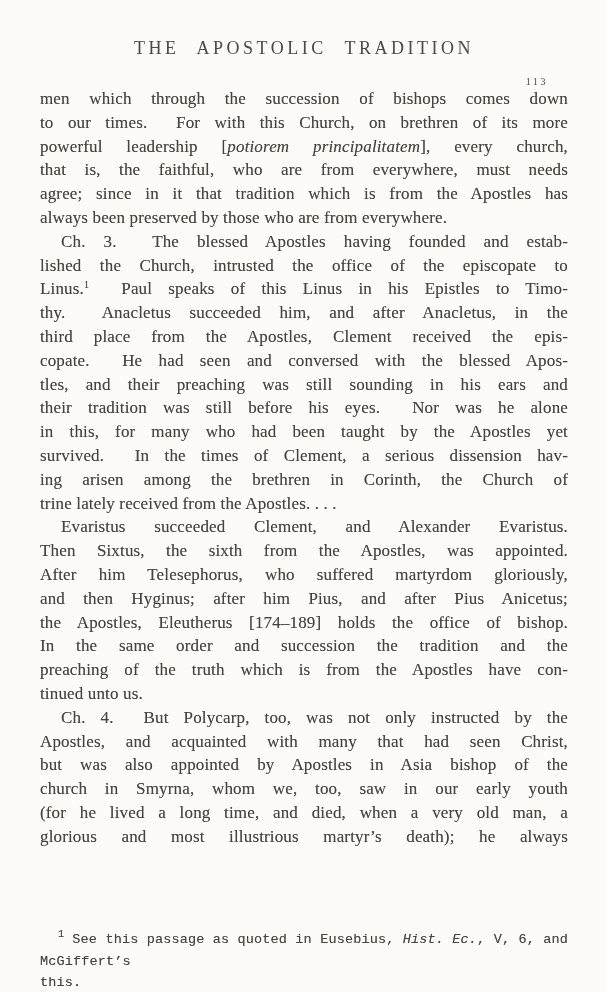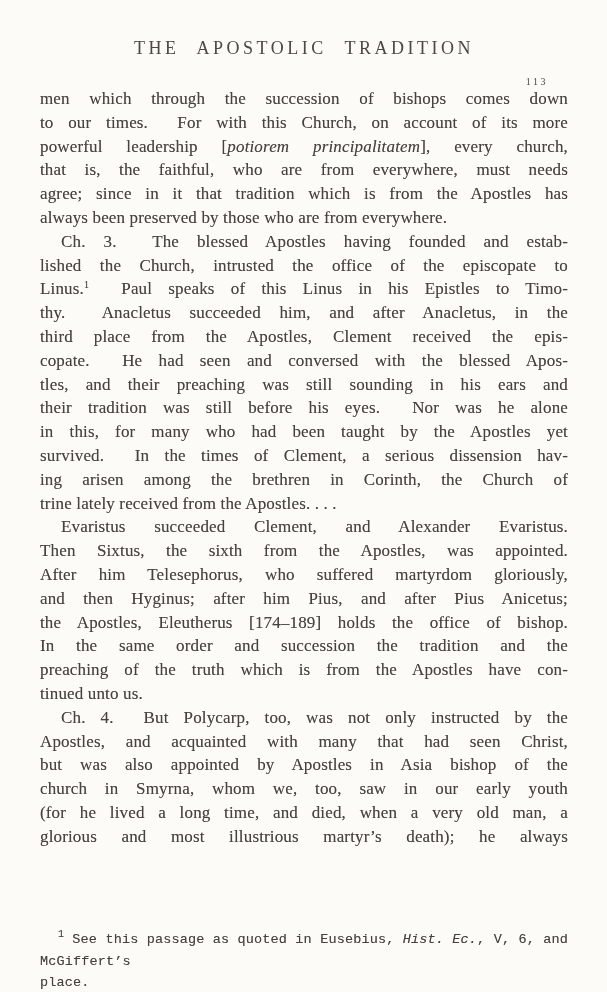--- a/index.html
+++ b/index.html
@@ -74,21 +74,21 @@
 </head>
 <body>
 
 <header class="page-header">
   <span class="running-title">THE APOSTOLIC TRADITION</span>
   <span class="page-number">113</span>
 </header>
 
 <main class="text-block" id="body-text">
     <div class="line">men which through the succession of bishops comes down</div>
-    <div class="line">to our times.  For with this Church, on account of its more</div>
+    <div class="line">to our times.  For with this Church, on brethren of its more</div>
     <div class="line">powerful leadership [<em>potiorem principalitatem</em>], every church,</div>
     <div class="line">that is, the faithful, who are from everywhere, must needs</div>
     <div class="line">agree; since in it that tradition which is from the Apostles has</div>
     <div class="line last-left">always been preserved by those who are from everywhere.</div>
     <div class="line indent">Ch. 3.  The blessed Apostles having founded and estab-</div>
     <div class="line">lished the Church, intrusted the office of the episcopate to</div>
     <div class="line">Linus.<sup>1</sup>  Paul speaks of this Linus in his Epistles to Timo-</div>
     <div class="line">thy.  Anacletus succeeded him, and after Anacletus, in the</div>
     <div class="line">third place from the Apostles, Clement received the epis-</div>
     <div class="line">copate.  He had seen and conversed with the blessed Apos-</div>
@@ -109,14 +109,14 @@
     <div class="line indent">Ch. 4.  But Polycarp, too, was not only instructed by the</div>
     <div class="line">Apostles, and acquainted with many that had seen Christ,</div>
     <div class="line">but was also appointed by Apostles in Asia bishop of the</div>
     <div class="line">church in Smyrna, whom we, too, saw in our early youth</div>
     <div class="line">(for he lived a long time, and died, when a very old man, a</div>
     <div class="line">glorious and most illustrious martyr’s death); he always</div>
   </main>
 
 <footer class="footnote" id="footnote">
     <div class="line indent"><sup>1</sup> See this passage as quoted in Eusebius, <em>Hist. Ec.</em>, V, 6, and McGiffert’s</div>
-    <div class="line last-left">place.</div>
+    <div class="line last-left">this.</div>
   </footer>
 
 </body></html>

